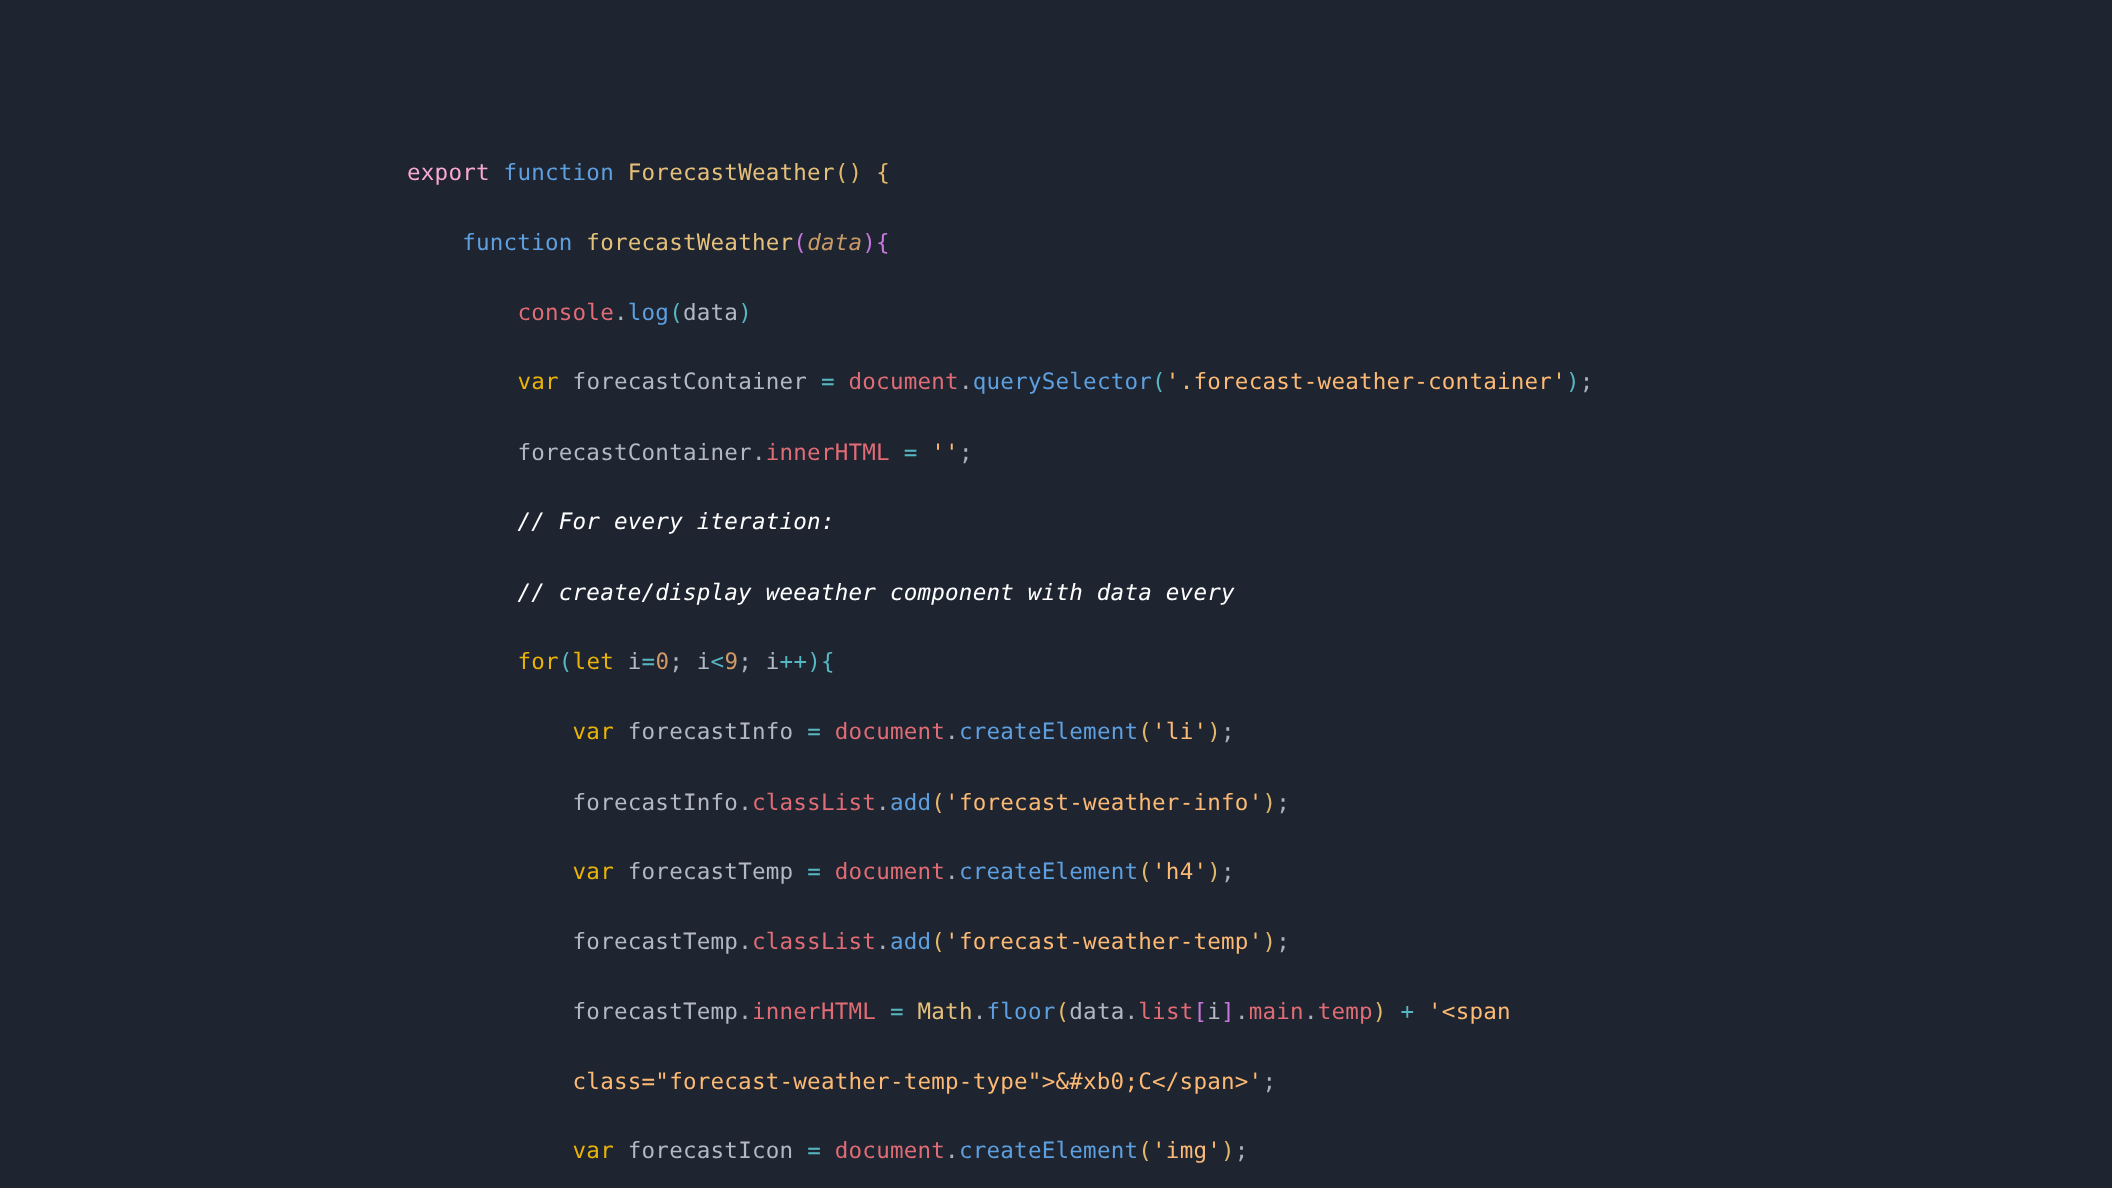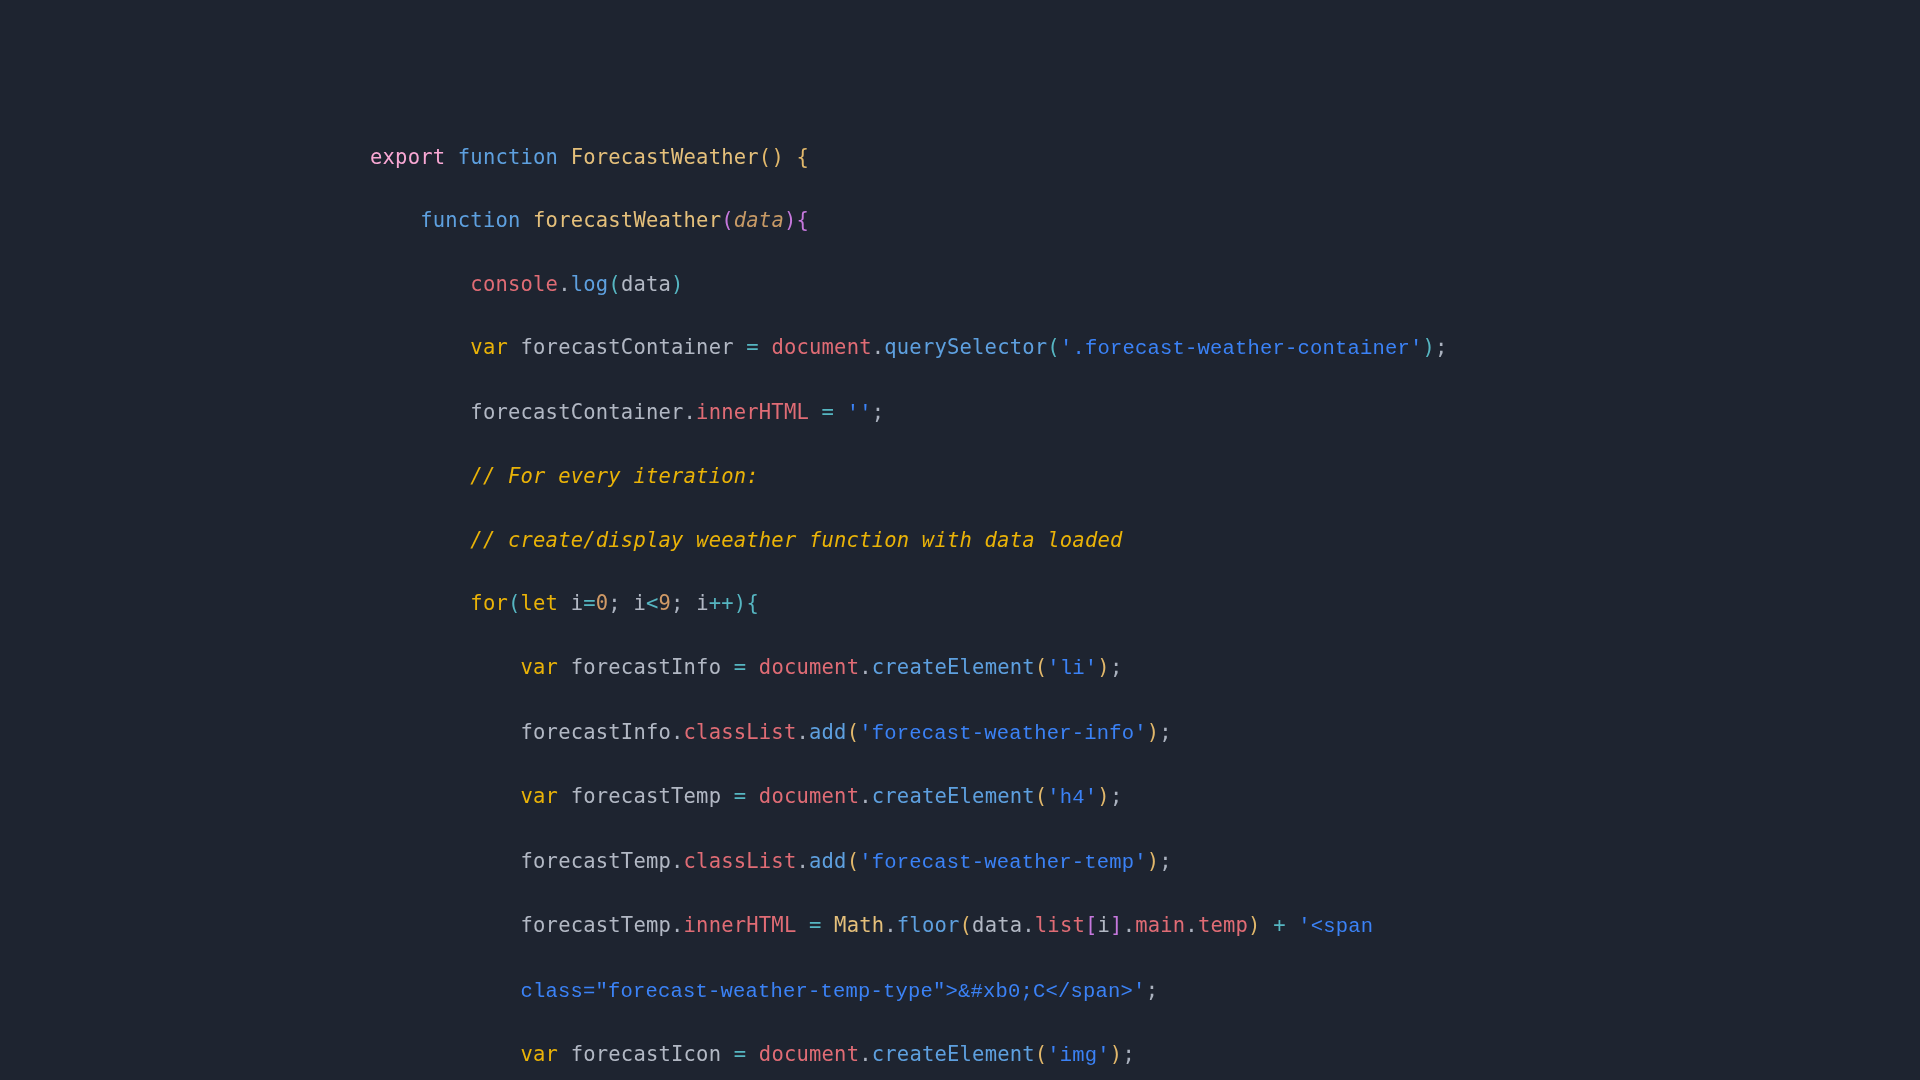--- a/index.html
+++ b/index.html
@@ -28,36 +28,36 @@
   .fn-name     { color: #e5c07b; }
   .param       { color: #c79a66; font-style: italic; }
   .punct       { color: #abb2bf; }
   .brace       { color: #e2b86b; }
   .brace2      { color: #c678dd; }
   .brace3      { color: #56b6c2; }
   .var-name    { color: #b2b8c4; }
   .obj         { color: #e06c75; }
   .prop        { color: #e5c07b; text-align: center; }
   .method      { color: #5ea0df; }
-  .string      { color: #3b82f6; font-family: Liberation Mono, monospace; }
+  .string      { color: #fdba74; }
   .num         { color: #d19a66; }
   .op          { color: #56b6c2; }
-  .comment     { color: #eab308; font-style: italic; }
+  .comment     { color: #ffffff; font-style: italic; }
 </style>
 </head>
 <body>
 
 <div class="editor">
 <div><span class="kw-export">export</span> <span class="kw-blue">function</span> <span class="fn-name">ForecastWeather</span><span class="brace">()</span> <span class="brace">{</span></div>
 <div>    <span class="kw-blue">function</span> <span class="fn-name">forecastWeather</span><span class="brace2">(</span><span class="param">data</span><span class="brace2">)</span><span class="brace2">{</span></div>
 <div>        <span class="obj">console</span><span class="punct">.</span><span class="method">log</span><span class="brace3">(</span><span class="var-name">data</span><span class="brace3">)</span></div>
 <div>        <span class="kw-purple">var</span> <span class="var-name">forecastContainer</span> <span class="op">=</span> <span class="obj">document</span><span class="punct">.</span><span class="method">querySelector</span><span class="brace3">(</span><span class="string">'.forecast-weather-container'</span><span class="brace3">)</span><span class="punct">;</span></div>
 <div>        <span class="var-name">forecastContainer</span><span class="punct">.</span><span class="obj">innerHTML</span> <span class="op">=</span> <span class="string">''</span><span class="punct">;</span></div>
 <div>        <span class="comment">// For every iteration:</span></div>
-<div>        <span class="comment">// create/display weeather function with data loaded</span></div>
+<div>        <span class="comment">// create/display weeather component with data every</span></div>
 <div>        <span class="kw-purple">for</span><span class="brace3">(</span><span class="kw-purple">let</span> <span class="var-name">i</span><span class="op">=</span><span class="num">0</span><span class="punct">;</span> <span class="var-name">i</span><span class="op">&lt;</span><span class="num">9</span><span class="punct">;</span> <span class="var-name">i</span><span class="op">++</span><span class="brace3">)</span><span class="brace3">{</span></div>
 <div>            <span class="kw-purple">var</span> <span class="var-name">forecastInfo</span> <span class="op">=</span> <span class="obj">document</span><span class="punct">.</span><span class="method">createElement</span><span class="brace">(</span><span class="string">'li'</span><span class="brace">)</span><span class="punct">;</span></div>
 <div>            <span class="var-name">forecastInfo</span><span class="punct">.</span><span class="obj">classList</span><span class="punct">.</span><span class="method">add</span><span class="brace">(</span><span class="string">'forecast-weather-info'</span><span class="brace">)</span><span class="punct">;</span></div>
 <div>            <span class="kw-purple">var</span> <span class="var-name">forecastTemp</span> <span class="op">=</span> <span class="obj">document</span><span class="punct">.</span><span class="method">createElement</span><span class="brace">(</span><span class="string">'h4'</span><span class="brace">)</span><span class="punct">;</span></div>
 <div>            <span class="var-name">forecastTemp</span><span class="punct">.</span><span class="obj">classList</span><span class="punct">.</span><span class="method">add</span><span class="brace">(</span><span class="string">'forecast-weather-temp'</span><span class="brace">)</span><span class="punct">;</span></div>
 <div>            <span class="var-name">forecastTemp</span><span class="punct">.</span><span class="obj">innerHTML</span> <span class="op">=</span> <span class="prop">Math</span><span class="punct">.</span><span class="method">floor</span><span class="brace">(</span><span class="var-name">data</span><span class="punct">.</span><span class="obj">list</span><span class="brace2">[</span><span class="var-name">i</span><span class="brace2">]</span><span class="punct">.</span><span class="obj">main</span><span class="punct">.</span><span class="obj">temp</span><span class="brace">)</span> <span class="op">+</span> <span class="string">'&lt;span </span></div>
 <div>            <span class="string">class="forecast-weather-temp-type"&gt;&amp;#xb0;C&lt;/span&gt;'</span><span class="punct">;</span></div>
 <div>            <span class="kw-purple">var</span> <span class="var-name">forecastIcon</span> <span class="op">=</span> <span class="obj">document</span><span class="punct">.</span><span class="method">createElement</span><span class="brace">(</span><span class="string">'img'</span><span class="brace">)</span><span class="punct">;</span></div>
 
 

